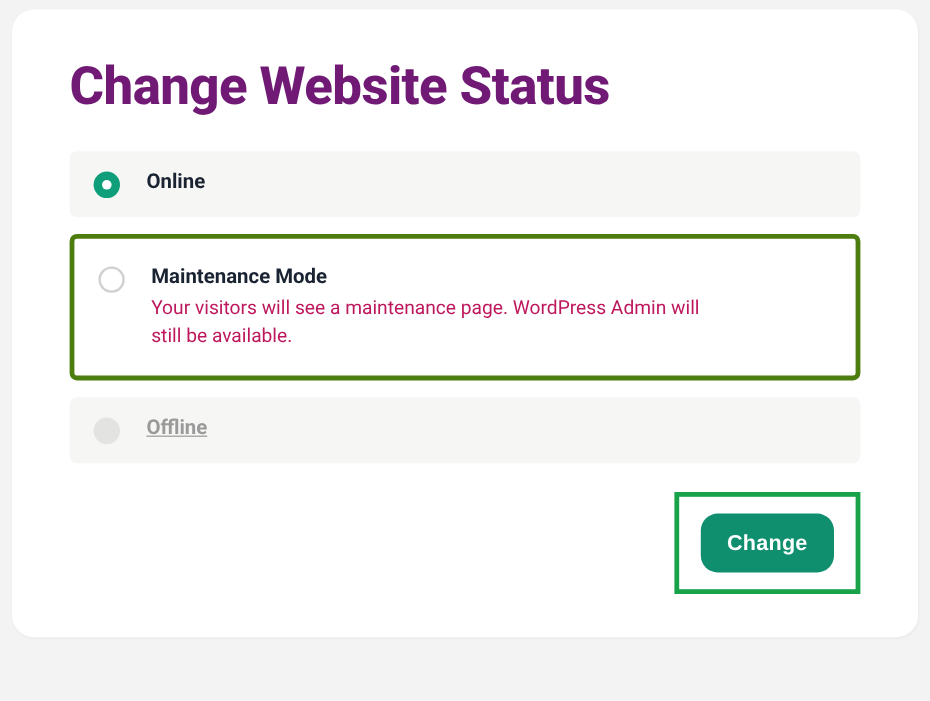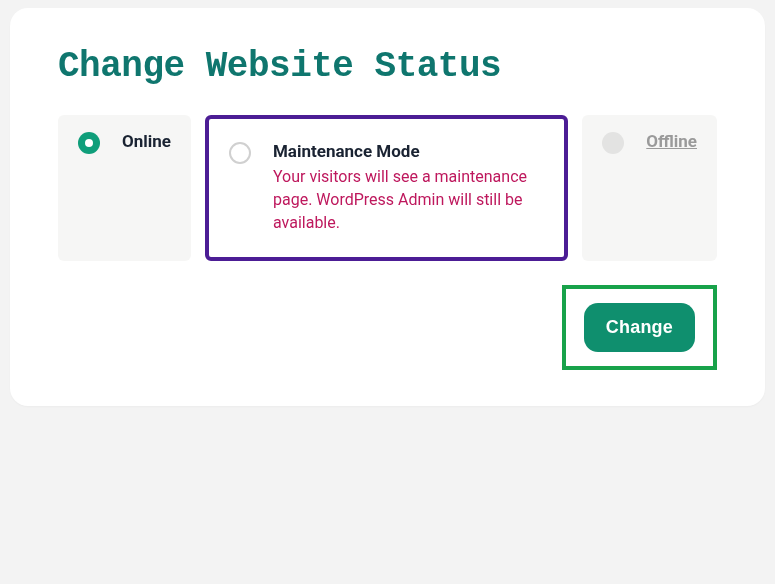--- a/index.html
+++ b/index.html
@@ -32,42 +32,42 @@
     text-decoration: underline;
     font-size: 15px;
   }
   .card {
     background: #fff;
     border-radius: 18px;
     padding: 38px 48px 36px 48px;
     box-shadow: 0 1px 2px rgba(0,0,0,0.03);
   }
   h1 {
-    font-size: 36px;
+    font-size: 44px;
     font-weight: 800;
-    color: #0f766e;
+    color: #701a75;
     letter-spacing: -0.5px;
     margin-bottom: 28px;
-    font-family: Liberation Mono, monospace;
   }
   .options {
     display: flex;
+    flex-direction: column;
     gap: 14px;
   }
   .option {
     background: #f6f6f5;
     border-radius: 6px;
     padding: 16px 20px 16px 20px;
     display: flex;
     align-items: flex-start;
     gap: 22px;
   }
   .option.highlighted {
     background: #fff;
-    border: 4px solid #4c1d95;
+    border: 4px solid #4d7c0f;
     padding: 22px 20px 22px 20px;
   }
   .radio {
     width: 22px;
     height: 22px;
     border-radius: 50%;
     flex-shrink: 0;
     margin-top: 1px;
     display: inline-flex;
     align-items: center;

